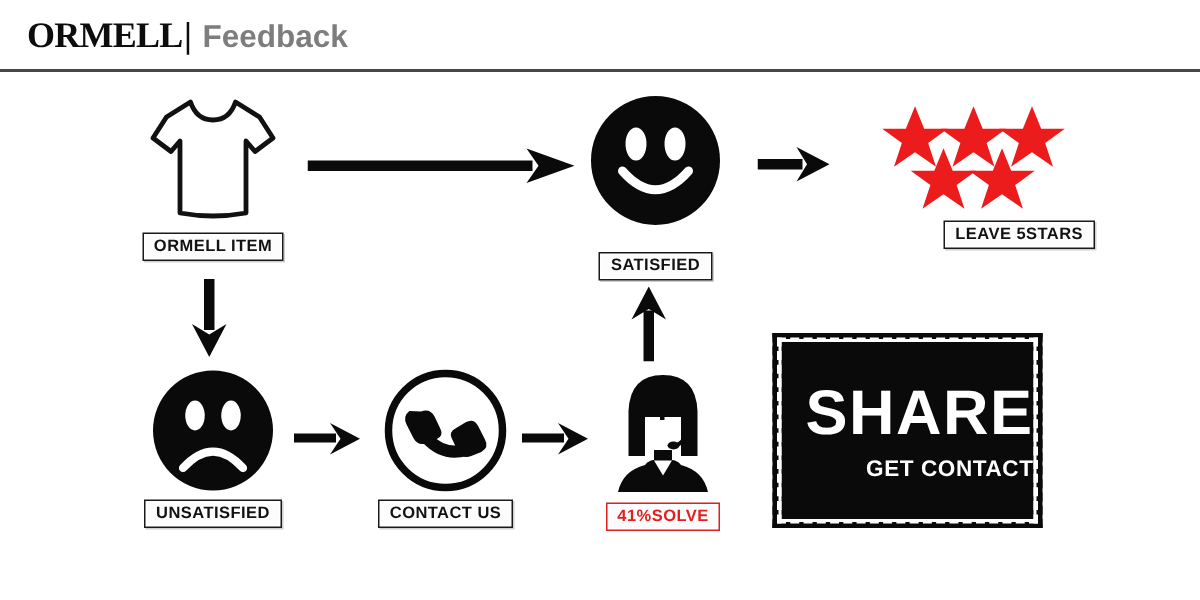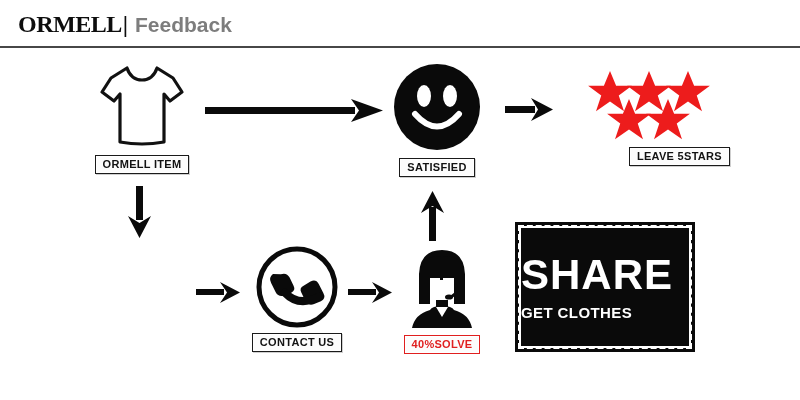--- a/index.html
+++ b/index.html
@@ -118,21 +118,21 @@
     align-items: center;
     justify-content: center;
   }
   #share-inner {
     border: 3px dashed #ffffff;
     width: 100%;
     height: 100%;
     box-sizing: border-box;
     display: flex;
     flex-direction: column;
-    align-items: flex-start;
+    align-items: flex-end;
     justify-content: center;
     background: #0a0a0a;
   }
   .share-title {
     color: #ffffff;
     font-size: 42px;
     font-weight: bold;
     letter-spacing: 1px;
     line-height: 44px;
     margin-bottom: 6px;
@@ -178,21 +178,21 @@
 
   <div class="node" style="left:383px; top:63px; width:108px;">
     <div class="node-icon" style="width:88px;height:88px;">
       <svg width="88" height="88" viewBox="0 0 88 88">
         <circle cx="44" cy="44" r="43" fill="#0a0a0a"></circle>
         <ellipse cx="31" cy="33" rx="7" ry="11" fill="#ffffff"></ellipse>
         <ellipse cx="57" cy="33" rx="7" ry="11" fill="#ffffff"></ellipse>
         <path d="M22 51 Q44 76 66 51" fill="none" stroke="#ffffff" stroke-width="6" stroke-linecap="round"></path>
       </svg>
     </div>
-    <div style="margin-top:6px;">
+    <div style="margin-top:16px;">
       <span class="label-box">SATISFIED</span>
     </div>
   </div>
 
   <div class="arrow" style="left:505px; top:97px;">
     <svg width="48" height="26" viewBox="0 0 48 26">
       <rect x="0" y="9" width="30" height="7" fill="#0a0a0a"></rect>
       <path d="M26 1 L48 12.5 L26 24 L33 12.5 Z" fill="#0a0a0a"></path>
     </svg>
   </div>
@@ -230,20 +230,33 @@
     </div>
   </div>
 
   <div class="arrow" style="left:127px; top:186px;">
     <svg width="26" height="52" viewBox="0 0 26 52">
       <rect x="9" y="0" width="7" height="34" fill="#0a0a0a"></rect>
       <path d="M1 30 L12.5 52 L24 30 L12.5 37 Z" fill="#0a0a0a"></path>
     </svg>
   </div>
 
+  <div class="node" style="left:82px; top:246px; width:120px;">
+    <div class="node-icon" style="width:82px;height:82px;">
+      <svg width="82" height="82" viewBox="0 0 82 82">
+        <circle cx="41" cy="41" r="40" fill="#0a0a0a"></circle>
+        <ellipse cx="29" cy="31" rx="6.5" ry="10" fill="#ffffff"></ellipse>
+        <ellipse cx="53" cy="31" rx="6.5" ry="10" fill="#ffffff"></ellipse>
+        <path d="M21 66 Q41 44 61 66" fill="none" stroke="#ffffff" stroke-width="5.5" stroke-linecap="round"></path>
+      </svg>
+    </div>
+    <div style="margin-top:4px;">
+      <span class="label-box">UNSATISFIED</span>
+    </div>
+  </div>
 
   <div class="arrow" style="left:196px; top:281px;">
     <svg width="44" height="24" viewBox="0 0 44 24">
       <rect x="0" y="8" width="28" height="6" fill="#0a0a0a"></rect>
       <path d="M24 1 L44 11.5 L24 22 L31 11.5 Z" fill="#0a0a0a"></path>
     </svg>
   </div>
 
   <div class="node" style="left:240px; top:246px; width:114px;">
     <div class="node-icon" style="width:82px;height:82px;">
@@ -282,31 +295,31 @@
         <ellipse cx="46" cy="49" rx="4" ry="2.6" fill="#0a0a0a"></ellipse>
 
         <path d="M33 52 L45 52 L45 60 L33 60 Z" fill="#0a0a0a"></path>
 
         <path d="M39 58 Q29 58 27 62 Q12 66 9 80 L69 80 Q66 66 51 62 Q49 58 39 58 Z" fill="#0a0a0a"></path>
 
         <path d="M33 59 L39 69 L45 59 Z" fill="#ffffff"></path>
       </svg>
     </div>
     <div style="margin-top:4px;">
-      <span class="label-box red">40%SOLVE</span>
+      <span class="label-box red">41%SOLVE</span>
     </div>
   </div>
 
   <div class="arrow" style="left:420px; top:191px;">
     <svg width="26" height="50" viewBox="0 0 26 50">
       <rect x="9" y="16" width="7" height="34" fill="#0a0a0a"></rect>
       <path d="M1 22 L12.5 0 L24 22 L12.5 15 Z" fill="#0a0a0a"></path>
     </svg>
   </div>
 
   <div id="share-box">
     <div id="share-inner">
       <div class="share-title">SHARE</div>
-      <div class="share-line">GET CLOTHES</div>
+      <div class="share-line">GET CONTACT</div>
     </div>
   </div>
 
 </div>
 
 </body></html>

